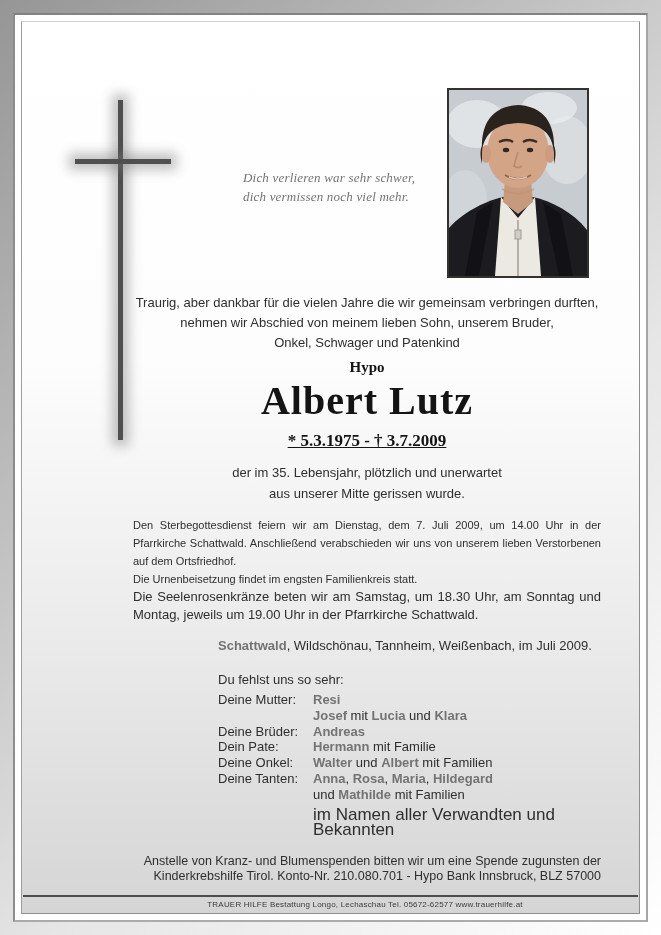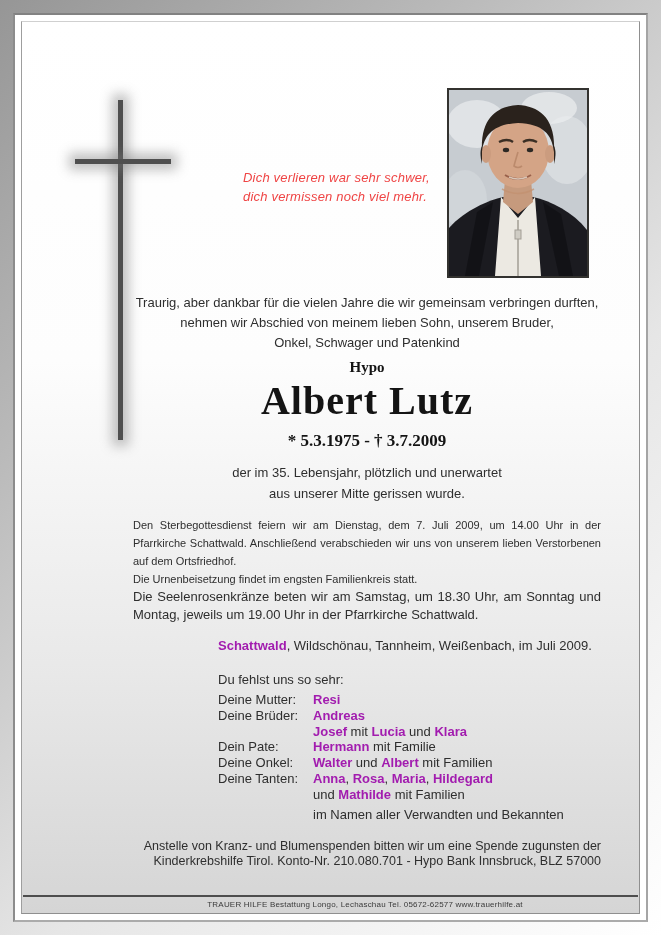--- a/index.html
+++ b/index.html
@@ -16,44 +16,44 @@
   
   .cross-v{position:absolute;left:118px;top:100px;width:5px;height:340px;background:#4f4f4f;
     box-shadow:0 0 12px 6px rgba(120,120,120,0.45);}
   .cross-h{position:absolute;left:75px;top:159px;width:96px;height:5px;background:#4f4f4f;
     box-shadow:0 0 12px 6px rgba(120,120,120,0.45);}
   
   .photo{position:absolute;left:447px;top:88px;width:142px;height:190px;
     border:2px solid #33322f;box-sizing:border-box;background:#c7ccd1;}
   .photo svg{display:block;width:100%;height:100%;}
   
-  .quote{position:absolute;left:243px;top:168px;font-family:Liberation Sans, sans-serif;
-    font-style:italic;font-size:13px;line-height:19px;color:#ef4444;letter-spacing:.2px;}
+  .quote{position:absolute;left:243px;top:168px;font-family:Liberation Serif, serif;
+    font-style:italic;font-size:13px;line-height:19px;color:#737373;letter-spacing:.2px;}
   
   .col{position:absolute;left:133px;top:21px;width:468px;}
   .center{text-align:center;}
   .center .line{white-space:nowrap;text-align:center;}
   .intro{margin-top:272px;font-size:13px;line-height:20px;}
   .serif{font-family:"Liberation Serif",serif;color:#141414;}
   .salutation{margin-top:5px;font-size:15px;font-weight:700;line-height:18px;}
   .name{font-size:40px;font-weight:700;line-height:50px;letter-spacing:1px;}
   .profession{font-size:16px;font-weight:700;line-height:21px;}
-  .dates{margin-top:4px;font-size:17px;font-weight:700;line-height:21px;}
+  .dates{margin-top:4px;font-size:17px;font-weight:700;line-height:21px;text-decoration:underline;}
   .age-note{margin-top:11px;font-size:13px;line-height:21px;}
   .service{margin-top:12px;font-size:11px;line-height:18px;}
   .just{text-align:justify;}
   .rosary{font-size:13px;line-height:18px;}
   .indent{padding-left:85px;}
   .places{margin-top:13px;font-size:13px;line-height:18px;}
   .missing{margin-top:16px;font-size:13px;line-height:18px;}
   .family{margin-top:3px;font-size:13px;line-height:15.8px;}
   .frow{display:flex;}
   .flabel{width:95px;flex:none;}
-  .b{font-weight:700;color:#a21caf;}
-  .closing{margin-top:4px;padding-left:180px;font-size:13px;line-height:15px;}
+  .b{font-weight:700;color:#737373;}
+  .closing{margin-top:4px;padding-left:180px;font-size:17px;line-height:15px;}
   .donation{margin-top:17px;font-size:12.5px;line-height:15.5px;text-align:right;}
   .donation .line{white-space:nowrap;}
   
   .footer-rule{position:absolute;left:23px;right:23px;top:895px;height:2px;background:#4d4d4d;}
   .footer-text{position:absolute;left:130px;width:470px;top:900px;text-align:center;
     font-size:8px;letter-spacing:.2px;color:#3a3a3a;}
 </style>
 </head>
 <body>
 
@@ -136,26 +136,26 @@
     <div class="places indent"><span class="b">Schattwald</span><span>, Wildschönau, Tannheim, Weißenbach, im Juli 2009.</span></div>
 
     <div class="missing indent">Du fehlst uns so sehr:</div>
 
     <div class="family indent">
       <div class="frow">
         <span class="flabel">Deine Mutter:</span>
         <span><span class="b">Resi</span></span>
       </div>
       <div class="frow">
+        <span class="flabel"></span>
+        <span><span class="b">Josef</span><span> mit </span><span class="b">Lucia</span><span> und </span><span class="b">Klara</span></span>
+      </div>
+      <div class="frow">
         <span class="flabel">Deine Brüder:</span>
         <span><span class="b">Andreas</span></span>
-      </div>
-      <div class="frow">
-        <span class="flabel"></span>
-        <span><span class="b">Josef</span><span> mit </span><span class="b">Lucia</span><span> und </span><span class="b">Klara</span></span>
       </div>
       <div class="frow">
         <span class="flabel">Dein Pate:</span>
         <span><span class="b">Hermann</span><span> mit Familie</span></span>
       </div>
       <div class="frow">
         <span class="flabel">Deine Onkel:</span>
         <span><span class="b">Walter</span><span> und </span><span class="b">Albert</span><span> mit Familien</span></span>
       </div>
       <div class="frow">

